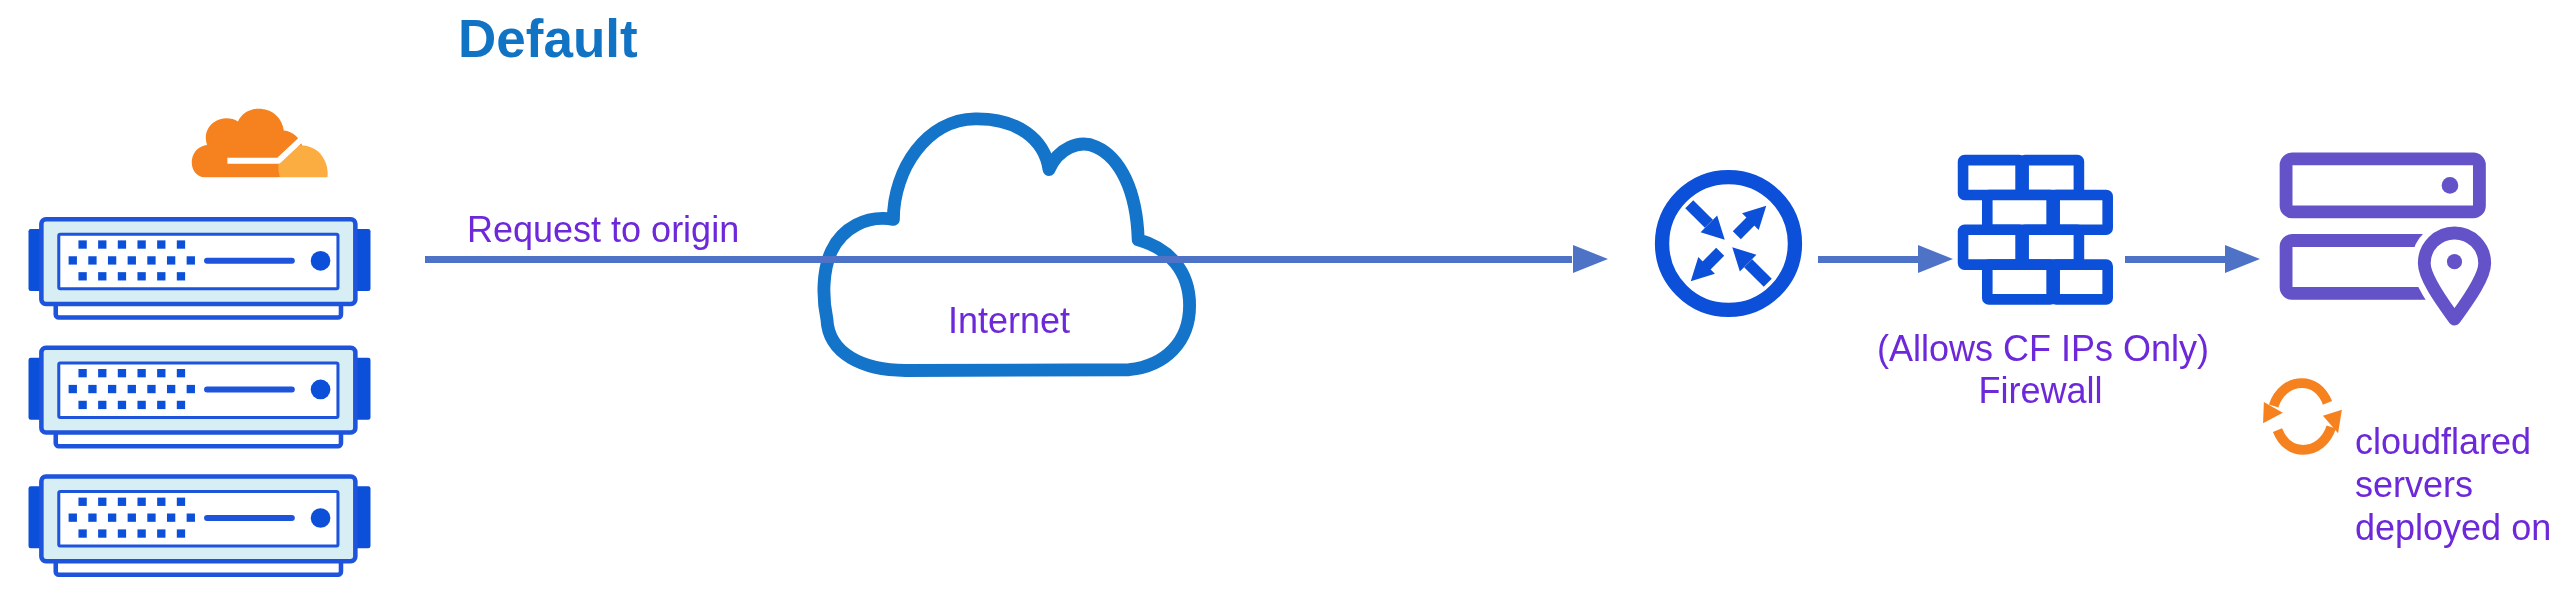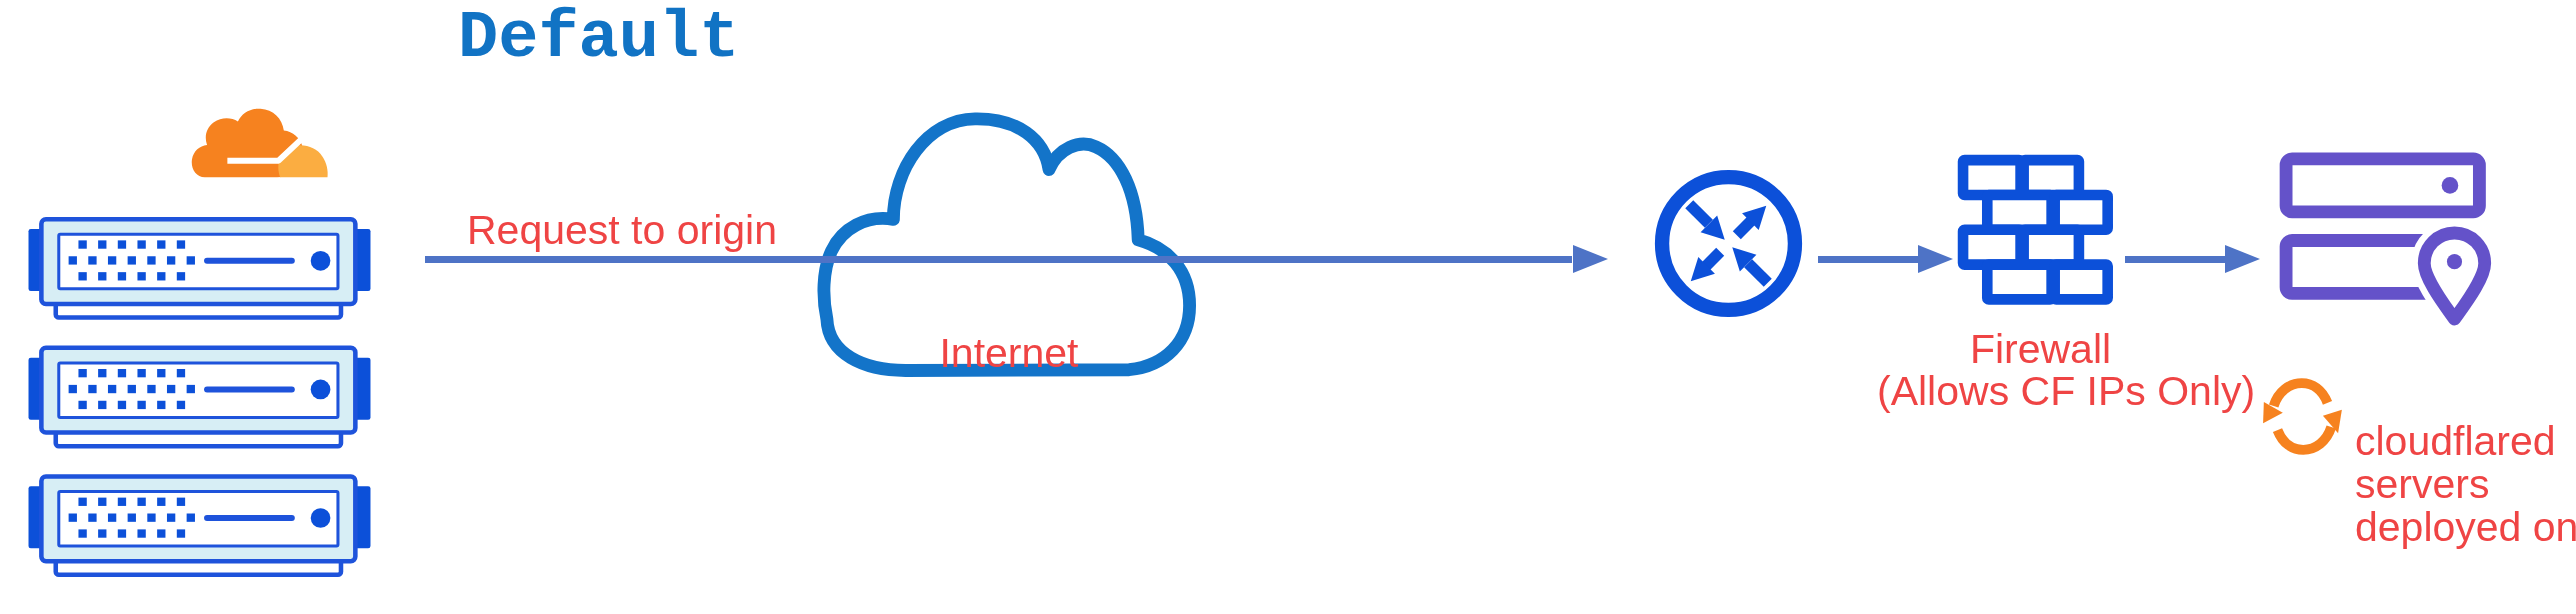--- a/index.html
+++ b/index.html
@@ -4,38 +4,38 @@
 <style>
   html,body{margin:0;padding:0;background:#fff;}
   .canvas{
     position:relative;width:2576px;height:614px;background:#ffffff;
     font-family:"Liberation Sans", sans-serif;overflow:hidden;
   }
   .canvas *{box-sizing:border-box;}
   svg{overflow:visible;display:block;}
   .abs{position:absolute;}
   .title{
-    left:458px;top:2.3px;font-size:67px;line-height:73px;font-weight:600;
-    color:#1173C4;letter-spacing:0;white-space:nowrap;font-family:Liberation Mono, monospace;
+    left:458px;top:2.3px;font-size:53px;line-height:73px;font-weight:600;
+    color:#1173C4;letter-spacing:0;white-space:nowrap;
   }
   .label{
-    color:#ef4444;font-size:41px;line-height:42px;white-space:nowrap;
+    color:#6d28d9;font-size:36px;line-height:42px;white-space:nowrap;
   }
   .wordmark{
     left:47px;top:213px;font-size:35px;font-weight:700;letter-spacing:3.8px;
     color:#222222;white-space:nowrap;
   }
   .wordmark sup{font-size:12px;letter-spacing:0;vertical-align:super;}
   .shaft{height:6.8px;background:#4E73C6;}
   .ahead{
     width:0;height:0;border-top:14.4px solid transparent;border-bottom:14.4px solid transparent;
     border-left:35px solid #4E73C6;
   }
   .internet-label{
-    left:0;width:372px;top:194px;text-align:center;position:absolute;margin-top:32px;
+    left:0;width:372px;top:194px;text-align:center;position:absolute;
   }
   .fw-label{text-align:center;width:327px;white-space:nowrap;}
 </style>
 </head>
 <body>
 
 <div class="canvas">
 
   <div class="abs title">Default</div>
 
@@ -136,22 +136,22 @@
       <rect x="88" y="8" width="73" height="46" rx="2"></rect>
       <rect x="40" y="54" width="85" height="46" rx="2"></rect>
       <rect x="129" y="54" width="70" height="46" rx="2"></rect>
       <rect x="8" y="100" width="76" height="46" rx="2"></rect>
       <rect x="88" y="100" width="73" height="46" rx="2"></rect>
       <rect x="40" y="146" width="85" height="46" rx="2"></rect>
       <rect x="129" y="146" width="70" height="46" rx="2"></rect>
     </g>
   </svg>
   <div class="abs label fw-label" style="left:1877px;top:328px;">
+    <div>(Allows CF IPs Only)</div>
     <div>Firewall</div>
-    <div>(Allows CF IPs Only)</div>
   </div>
 
   <div class="abs shaft" style="left:2125px;top:256px;width:100px;"></div>
   <div class="abs ahead" style="left:2225px;top:245px;"></div>
 
   <svg class="abs" style="left:2274px;top:148px;" width="219" height="182" viewBox="0 0 290 240">
     <rect x="16" y="122" width="196" height="70" rx="8" fill="#ffffff" stroke="#6452C9" stroke-width="17"></rect>
     <path d="M 239 226 C 227 209 199 173 199 152 A 40 40 0 1 1 279 152 C 279 173 251 209 239 226 Z" fill="none" stroke="#ffffff" stroke-width="34"></path>
     <path d="M 239 226 C 227 209 199 173 199 152 A 40 40 0 1 1 279 152 C 279 173 251 209 239 226 Z" fill="#ffffff" stroke="#6452C9" stroke-width="17" stroke-linejoin="round"></path>
     <circle cx="239" cy="150" r="10" fill="#6452C9"></circle>

